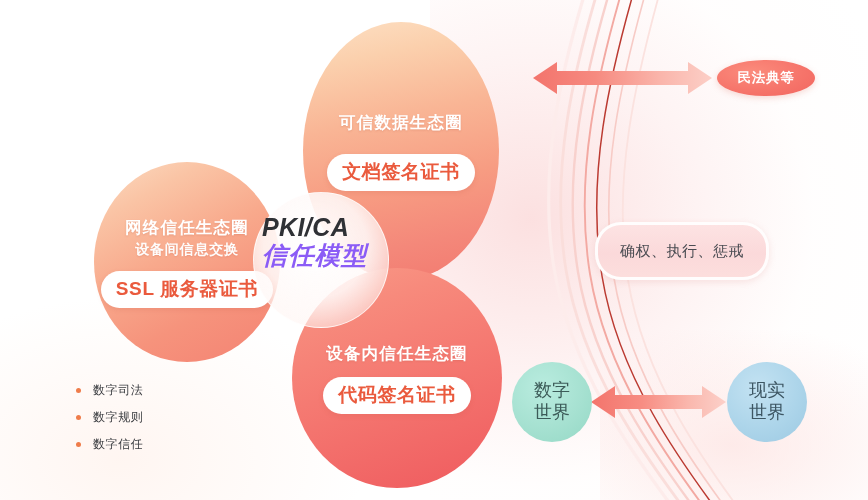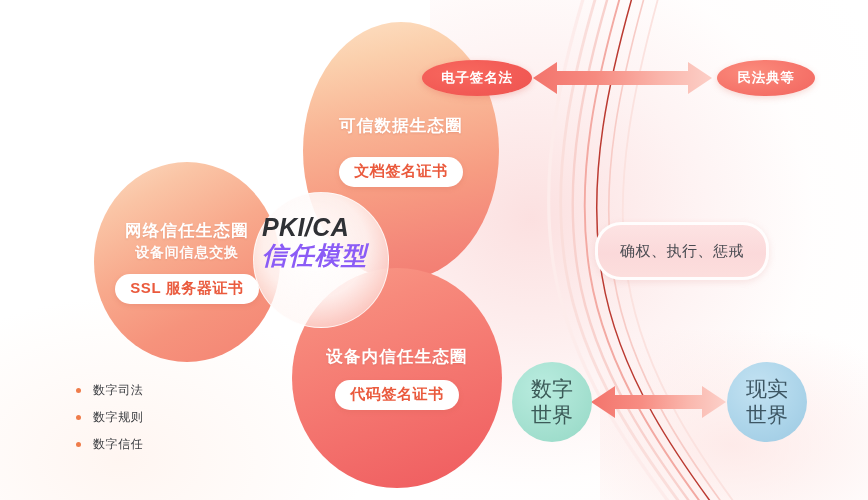--- a/index.html
+++ b/index.html
@@ -108,21 +108,21 @@
     opacity: 0.97;
     text-shadow: 0 1px 2px rgba(180,80,60,0.22);
     white-space: nowrap;
   }
   .eco-pill {
     margin-top: 12px;
     background: #ffffff;
     border-radius: 20px;
     padding: 5px 15px 6px 15px;
     color: #ea5a3d;
-    font-size: 15px;
+    font-size: 19px;
     font-weight: 700;
     letter-spacing: 0.6px;
     white-space: nowrap;
     box-shadow: 0 2px 5px rgba(200,90,70,0.18);
   }
 
   
   .hub-halo {
     position: absolute;
     left: 253px; top: 192px;
@@ -210,21 +210,21 @@
 
   
   .world {
     position: absolute;
     border-radius: 50%;
     display: flex;
     flex-direction: column;
     align-items: center;
     justify-content: center;
     line-height: 1.22;
-    font-size: 21px;
+    font-size: 18px;
     font-weight: 400;
     z-index: 8;
   }
   .world-digital {
     left: 512px; top: 362px;
     width: 80px; height: 80px;
     background: radial-gradient(circle at 38% 32%, #b9ecdf 0%, #a6e1d1 55%, #94d8c5 100%);
     color: #3c5b58;
   }
   .world-real {
@@ -320,21 +320,20 @@
     <div class="eco-title">设备内信任生态圈</div>
     <div class="eco-pill">代码签名证书</div>
   </div>
 
   <div class="hub-halo"></div>
   <div class="hub-text">
     <div class="hub-l1">PKI/CA</div>
     <div class="hub-l2">信任模型</div>
   </div>
 
-  <div class="law-pill law-esign">电子签名法</div>
   <div class="law-pill law-civil">民法典等</div>
 
   <div class="enforce-box">
     <span class="enforce-text">确权、执行、惩戒</span>
   </div>
 
   <div class="world world-digital">
     <span>数字</span>
     <span>世界</span>
   </div>

